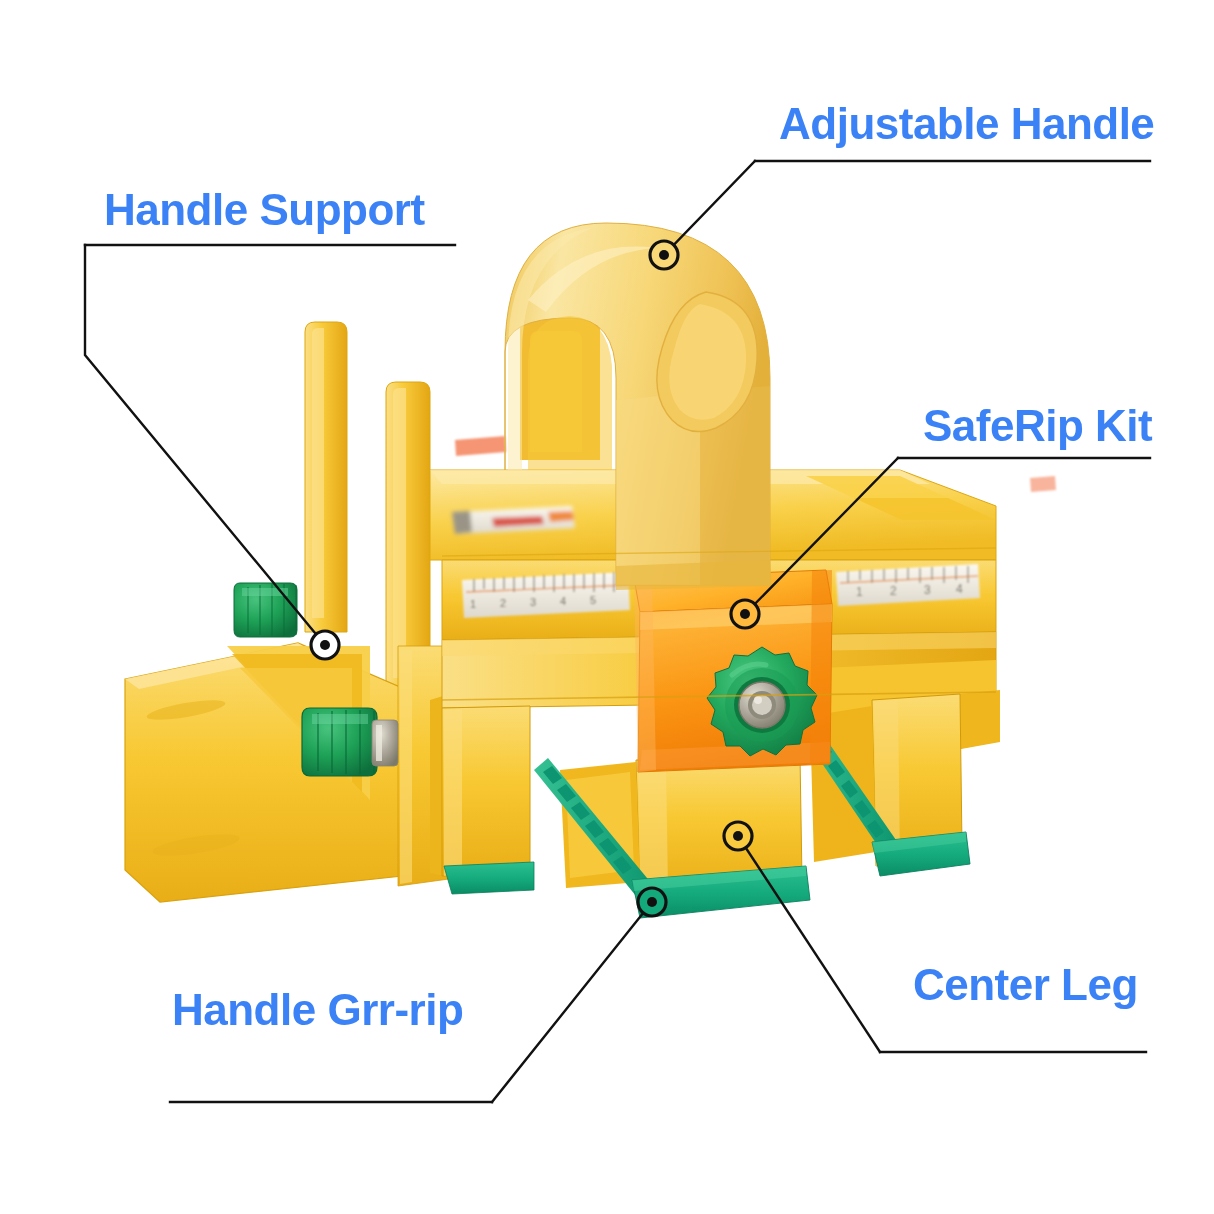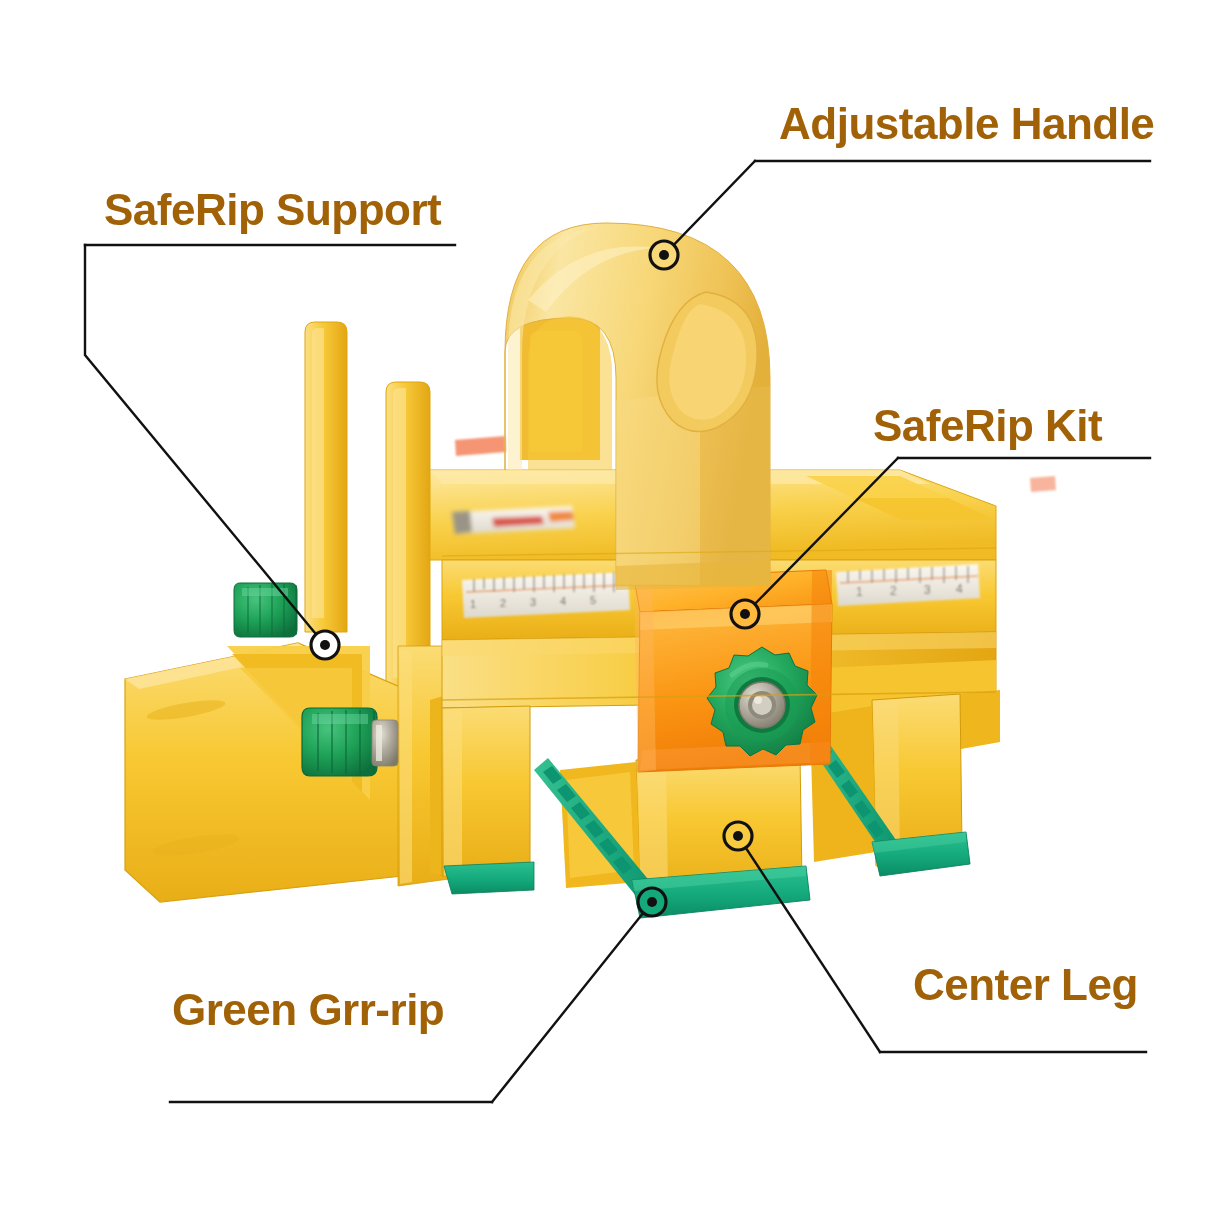--- a/index.html
+++ b/index.html
@@ -25,29 +25,29 @@
     width: 1214px;
     height: 1214px;
   }
   .callout-label {
     position: absolute;
     font-family: "Liberation Sans", sans-serif;
     font-weight: bold;
     font-size: 44px;
     line-height: 1.16;
     letter-spacing: -0.5px;
-    color: #a16207;
+    color: #3b82f6;
     white-space: pre-line;
     margin: 0;
     padding: 0;
     user-select: none;
   }
   .lbl-balance   { left: 104px;  top: 184px;  }
   .lbl-handle    { left: 779px;  top: 98px;   }
-  .lbl-saferip   { left: 873px;  top: 400px;  }
+  .lbl-saferip   { left: 923px;  top: 400px;  }
   .lbl-center    { left: 913px;  top: 959px; text-align: center;  }
   .lbl-rubber    { left: 172px;  top: 984px;  }
 </style>
 </head>
 <body>
 
 <div id="stage">
 
   <svg class="layer" viewBox="0 0 1214 1214" aria-hidden="true">
     <defs>
@@ -431,23 +431,23 @@
         <circle cx="738" cy="836" r="14" fill="#f8cb40" stroke="#111111" stroke-width="3.2"></circle>
         <circle cx="738" cy="836" r="5" fill="#111111"></circle>
       </g>
       <g>
         <circle cx="652" cy="902" r="14" fill="#14a97b" stroke="#111111" stroke-width="3.2"></circle>
         <circle cx="652" cy="902" r="5" fill="#111111"></circle>
       </g>
     </g>
   </svg>
 
-  <div class="callout-label lbl-balance">SafeRip Support</div>
+  <div class="callout-label lbl-balance">Handle Support</div>
 
   <div class="callout-label lbl-handle">Adjustable Handle</div>
 
   <div class="callout-label lbl-saferip">SafeRip Kit</div>
 
   <div class="callout-label lbl-center">Center Leg</div>
 
-  <div class="callout-label lbl-rubber"><span>Green Grr-rip</span><br></div>
+  <div class="callout-label lbl-rubber"><span>Handle Grr-rip</span><br></div>
 
 </div>
 
 </body></html>

